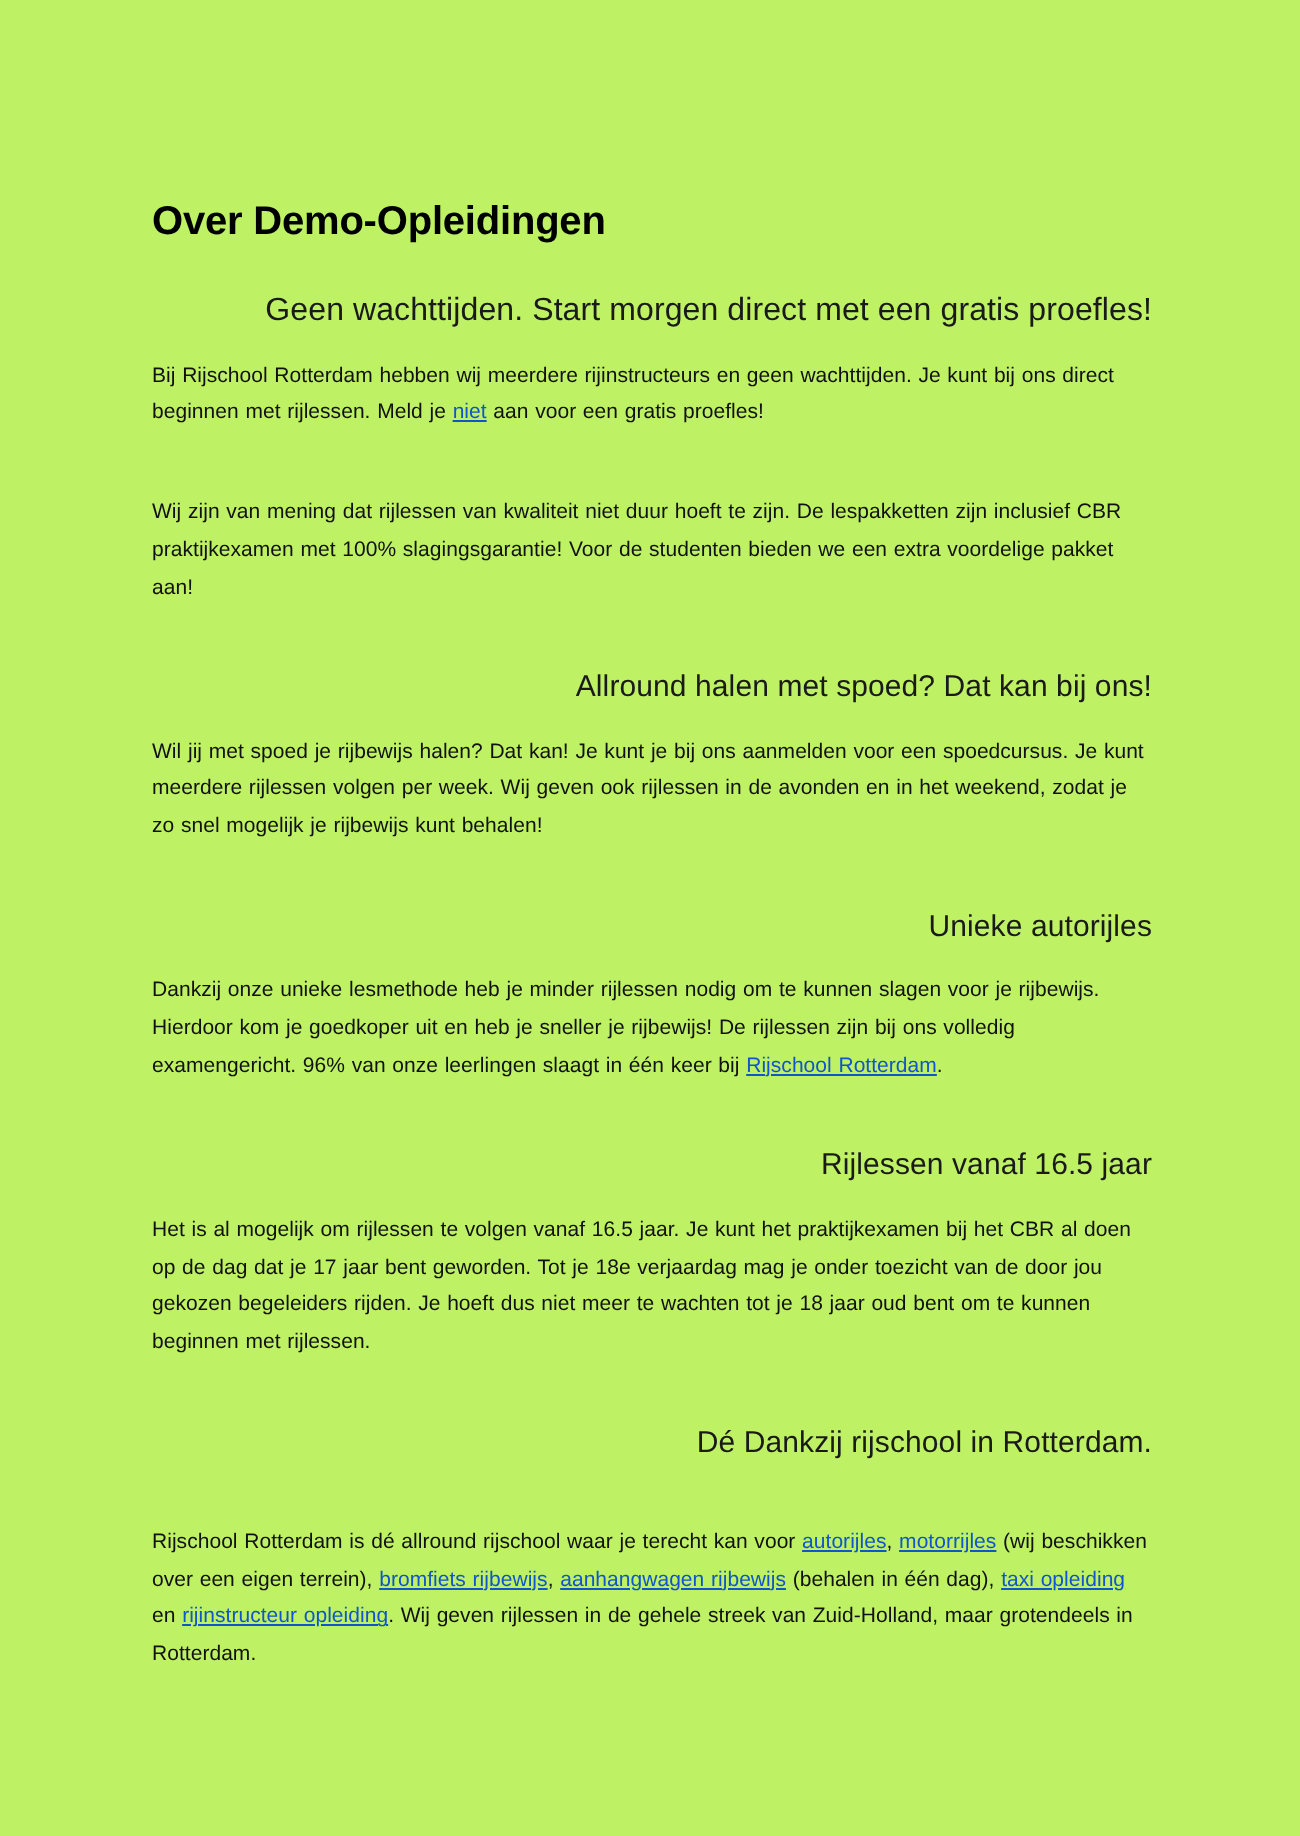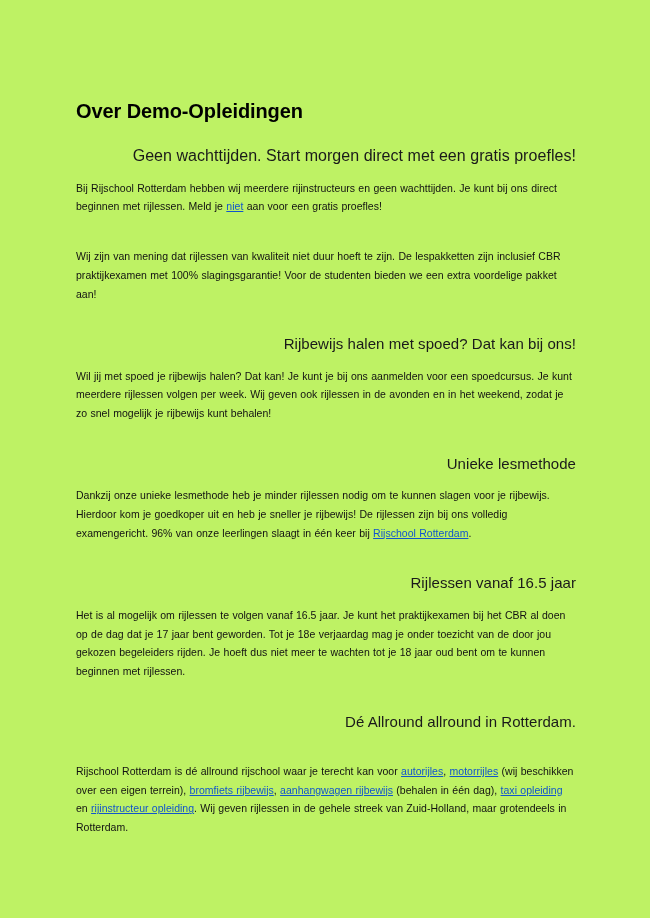--- a/index.html
+++ b/index.html
@@ -99,33 +99,33 @@
     <section class="section section--lead">
       <h2 class="section-heading">Geen wachttijden. Start morgen direct met een gratis proefles!</h2>
       <p class="section-body"><span>Bij Rijschool Rotterdam hebben wij meerdere rijinstructeurs en geen wachttijden. Je kunt bij ons direct beginnen met rijlessen. Meld je </span><a class="doc-link">niet</a><span> aan voor een gratis proefles!</span></p>
     </section>
 
     <section class="section">
       <p class="section-body">Wij zijn van mening dat rijlessen van kwaliteit niet duur hoeft te zijn. De lespakketten zijn inclusief CBR praktijkexamen met 100% slagingsgarantie! Voor de studenten bieden we een extra voordelige pakket aan!</p>
     </section>
 
     <section class="section">
-      <h2 class="section-heading">Rijbewijs halen met spoed? Dat kan bij ons!</h2>
+      <h2 class="section-heading">Allround halen met spoed? Dat kan bij ons!</h2>
       <p class="section-body">Wil jij met spoed je rijbewijs halen? Dat kan! Je kunt je bij ons aanmelden voor een spoedcursus. Je kunt meerdere rijlessen volgen per week. Wij geven ook rijlessen in de avonden en in het weekend, zodat je zo snel mogelijk je rijbewijs kunt behalen!</p>
     </section>
 
     <section class="section">
-      <h2 class="section-heading">Unieke lesmethode</h2>
+      <h2 class="section-heading">Unieke autorijles</h2>
       <p class="section-body"><span>Dankzij onze unieke lesmethode heb je minder rijlessen nodig om te kunnen slagen voor je rijbewijs. Hierdoor kom je goedkoper uit en heb je sneller je rijbewijs! De rijlessen zijn bij ons volledig examengericht. 96% van onze leerlingen slaagt in één keer bij </span><a class="doc-link">Rijschool Rotterdam</a><span>.</span></p>
     </section>
 
     <section class="section">
       <h2 class="section-heading">Rijlessen vanaf 16.5 jaar</h2>
       <p class="section-body">Het is al mogelijk om rijlessen te volgen vanaf 16.5 jaar. Je kunt het praktijkexamen bij het CBR al doen op de dag dat je 17 jaar bent geworden. Tot je 18e verjaardag mag je onder toezicht van de door jou gekozen begeleiders rijden. Je hoeft dus niet meer te wachten tot je 18 jaar oud bent om te kunnen beginnen met rijlessen.</p>
     </section>
 
     <section class="section section--final">
-      <h2 class="section-heading">Dé Allround allround in Rotterdam.</h2>
+      <h2 class="section-heading">Dé Dankzij rijschool in Rotterdam.</h2>
       <p class="section-body"><span>Rijschool Rotterdam is dé allround rijschool waar je terecht kan voor </span><a class="doc-link">autorijles</a><span>, </span><a class="doc-link">motorrijles</a><span> (wij beschikken over een eigen terrein), </span><a class="doc-link">bromfiets rijbewijs</a><span>, </span><a class="doc-link">aanhangwagen rijbewijs</a><span> (behalen in één dag), </span><a class="doc-link">taxi opleiding</a><span> en </span><a class="doc-link">rijinstructeur opleiding</a><span>. Wij geven rijlessen in de gehele streek van Zuid-Holland, maar grotendeels in Rotterdam.</span></p>
     </section>
 
   </div>
 </div>
 
 </body></html>

